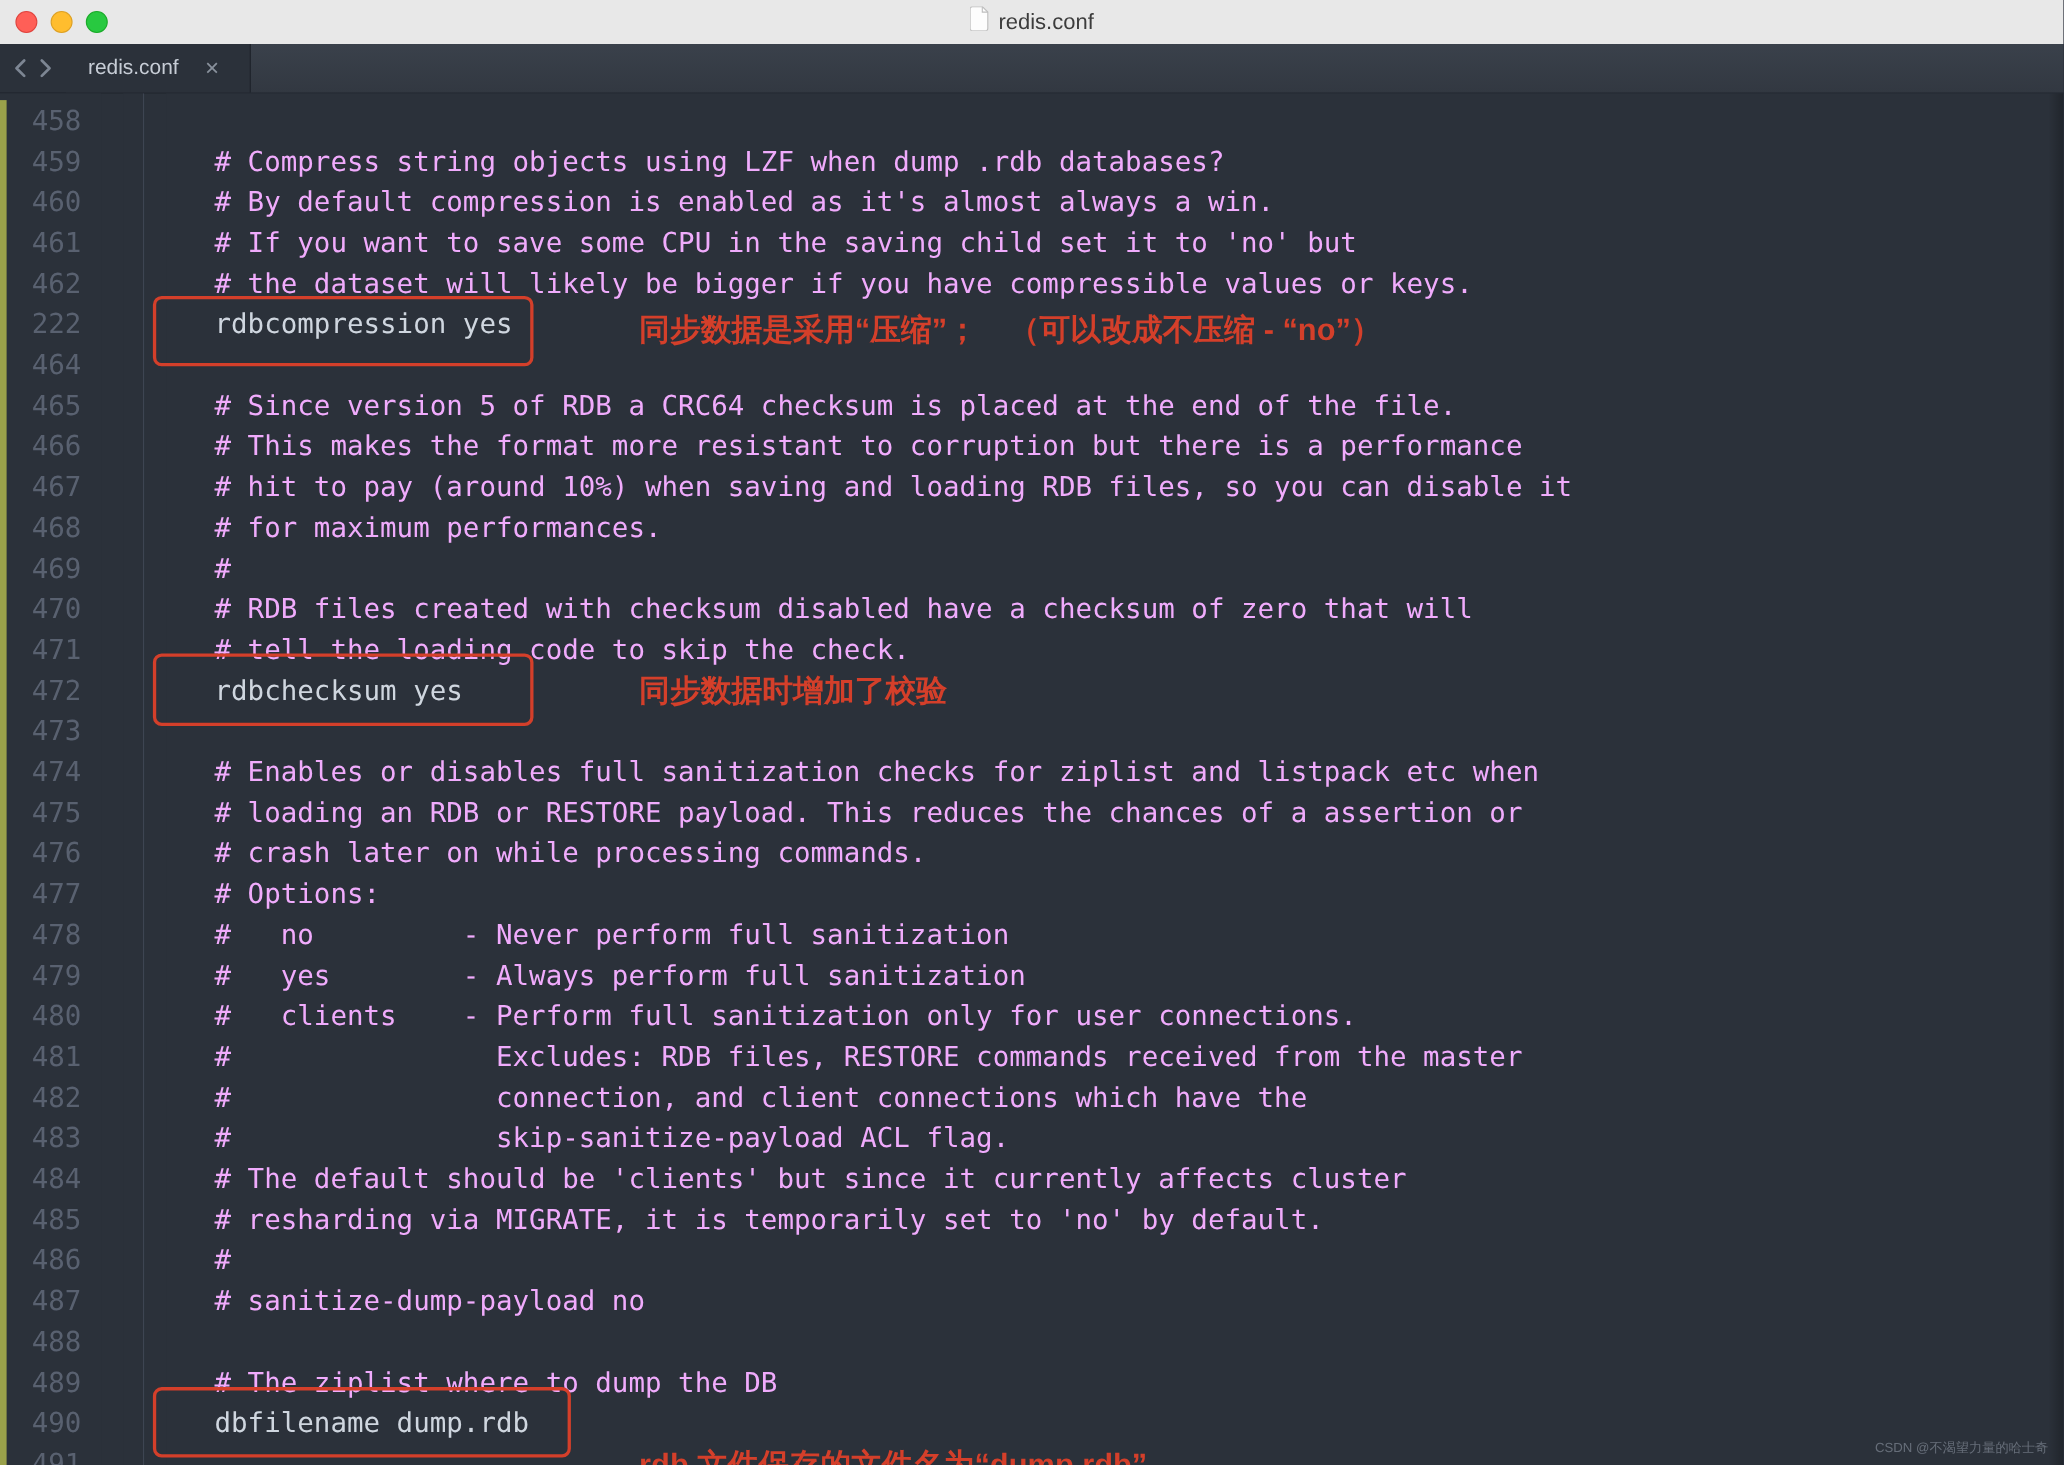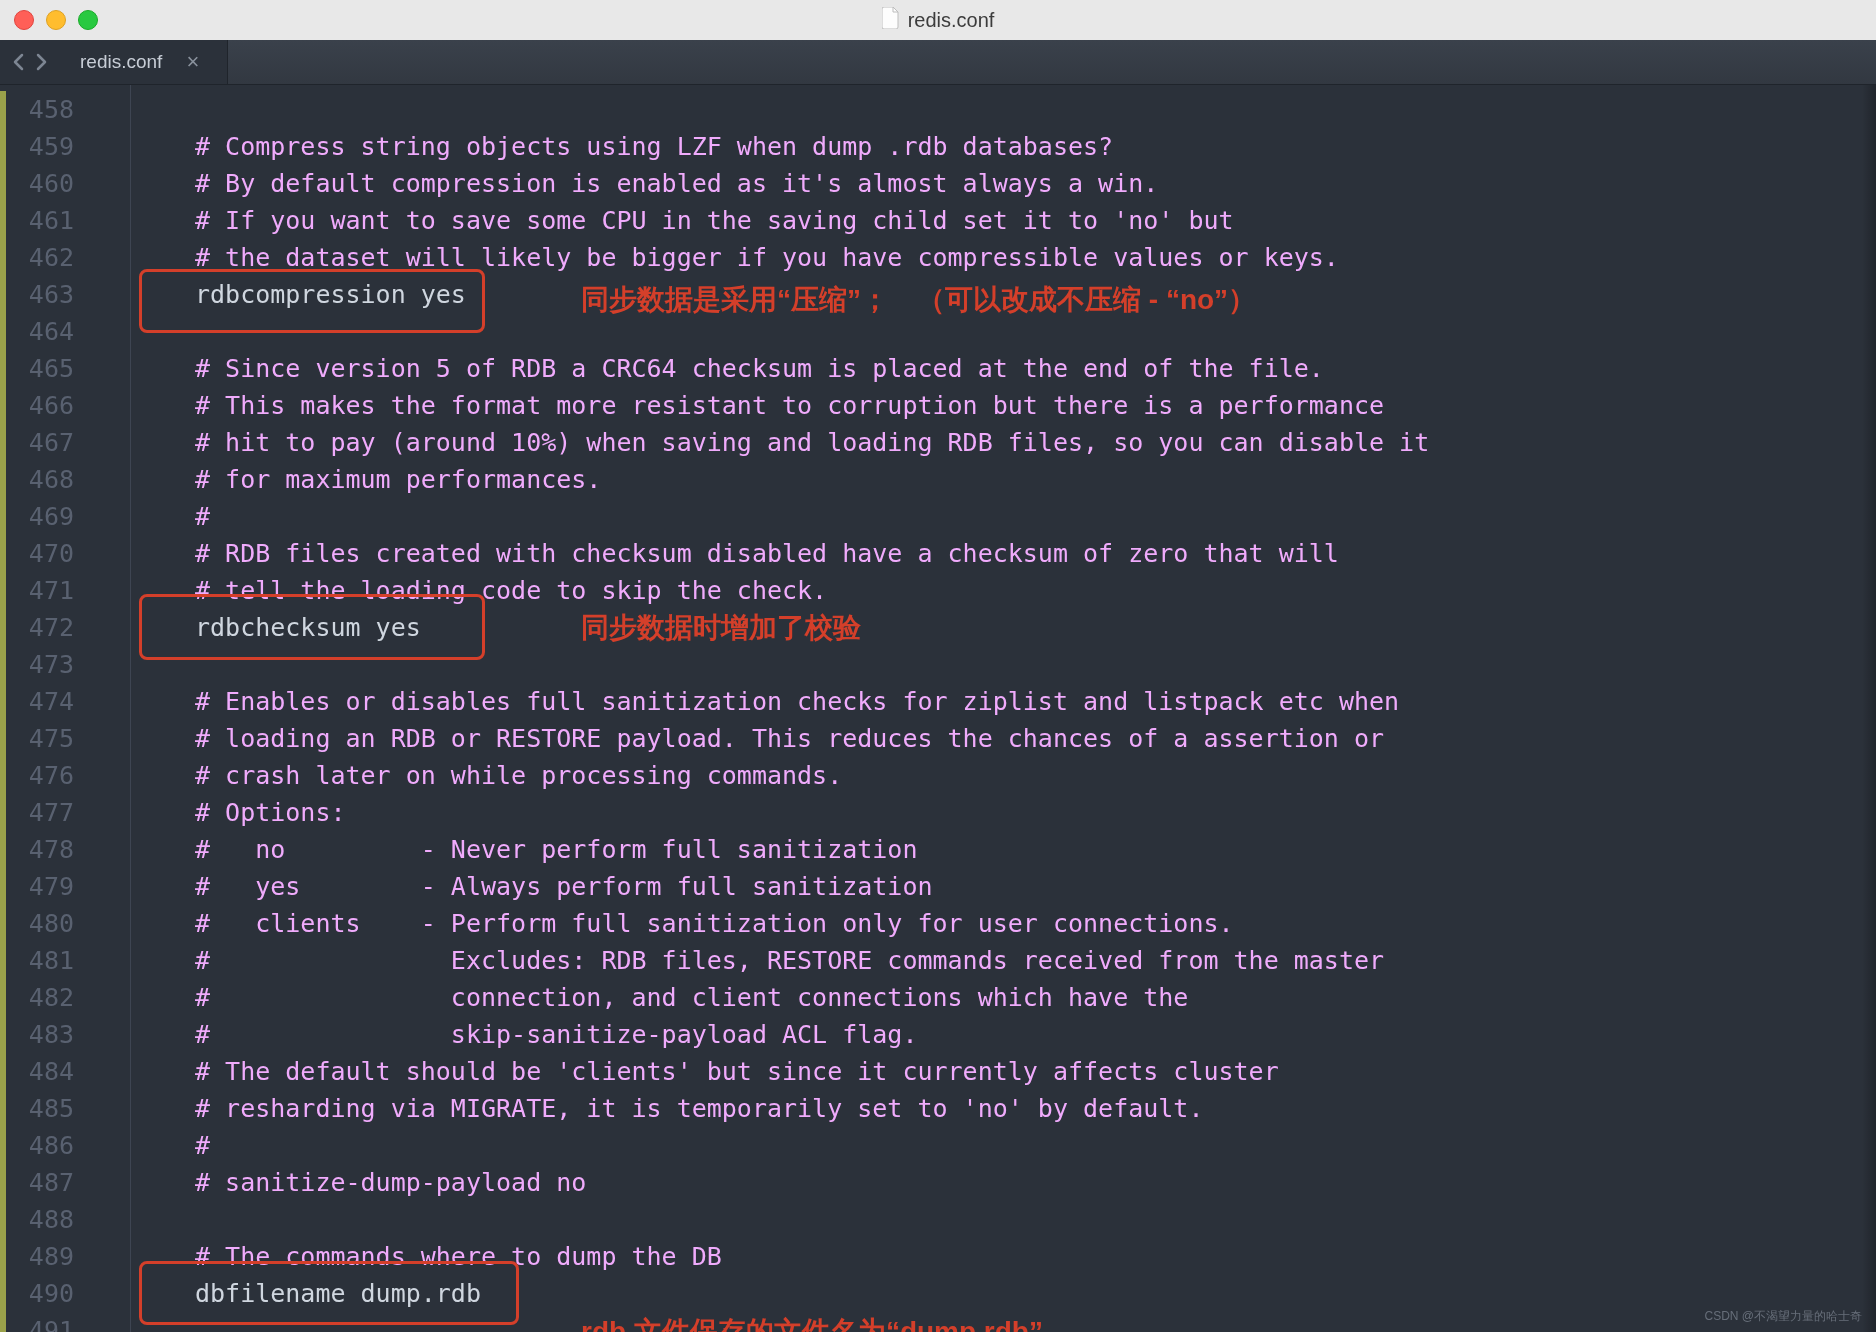--- a/index.html
+++ b/index.html
@@ -204,21 +204,21 @@
   <div class="tab-rest"></div>
 </div>
 
 <div class="editor">
   <div class="gutter" id="gutter">
       <div class="ln">458</div>
       <div class="ln">459</div>
       <div class="ln">460</div>
       <div class="ln">461</div>
       <div class="ln">462</div>
-      <div class="ln">463</div>
+      <div class="ln">222</div>
       <div class="ln">464</div>
       <div class="ln">465</div>
       <div class="ln">466</div>
       <div class="ln">467</div>
       <div class="ln">468</div>
       <div class="ln">469</div>
       <div class="ln">470</div>
       <div class="ln">471</div>
       <div class="ln">472</div>
       <div class="ln">473</div>
@@ -269,21 +269,21 @@
       <div class="line comment">#   yes        - Always perform full sanitization</div>
       <div class="line comment">#   clients    - Perform full sanitization only for user connections.</div>
       <div class="line comment">#                Excludes: RDB files, RESTORE commands received from the master</div>
       <div class="line comment">#                connection, and client connections which have the</div>
       <div class="line comment">#                skip-sanitize-payload ACL flag.</div>
       <div class="line comment"># The default should be 'clients' but since it currently affects cluster</div>
       <div class="line comment"># resharding via MIGRATE, it is temporarily set to 'no' by default.</div>
       <div class="line comment">#</div>
       <div class="line comment"># sanitize-dump-payload no</div>
       <div class="line comment"></div>
-      <div class="line comment"># The commands where to dump the DB</div>
+      <div class="line comment"># The ziplist where to dump the DB</div>
       <div class="line setting">dbfilename dump.rdb</div>
       <div class="line comment"></div>
 
     <div class="annot-box" style="left:-12px; top:184px; width:346px; height:64px;"></div>
     <div class="annot-text" style="left:430px; top:196px;">同步数据是采用“压缩”；　（可以改成不压缩 - “no”）</div>
 
     <div class="annot-box" style="left:-12px; top:509px; width:346px; height:66px;"></div>
     <div class="annot-text" style="left:430px; top:524px;">同步数据时增加了校验</div>
 
     <div class="annot-box" style="left:-12px; top:1176px; width:380px; height:64px;"></div>

